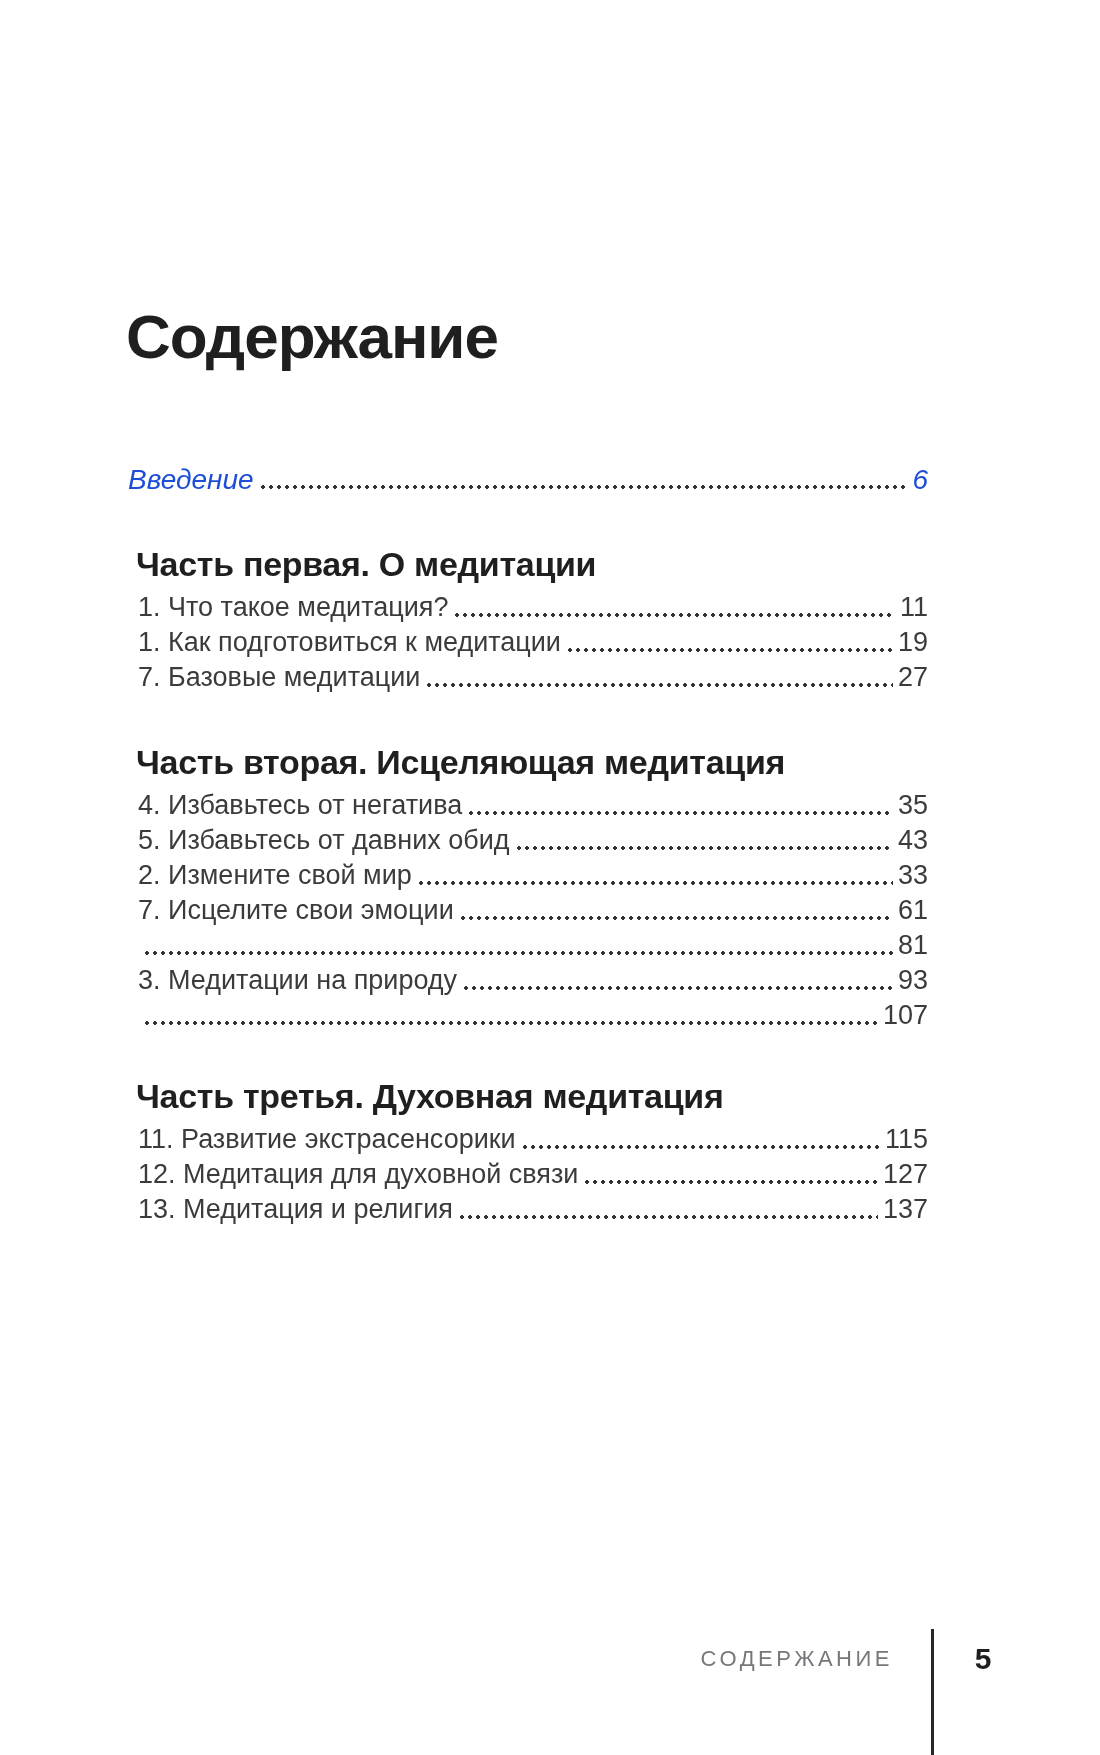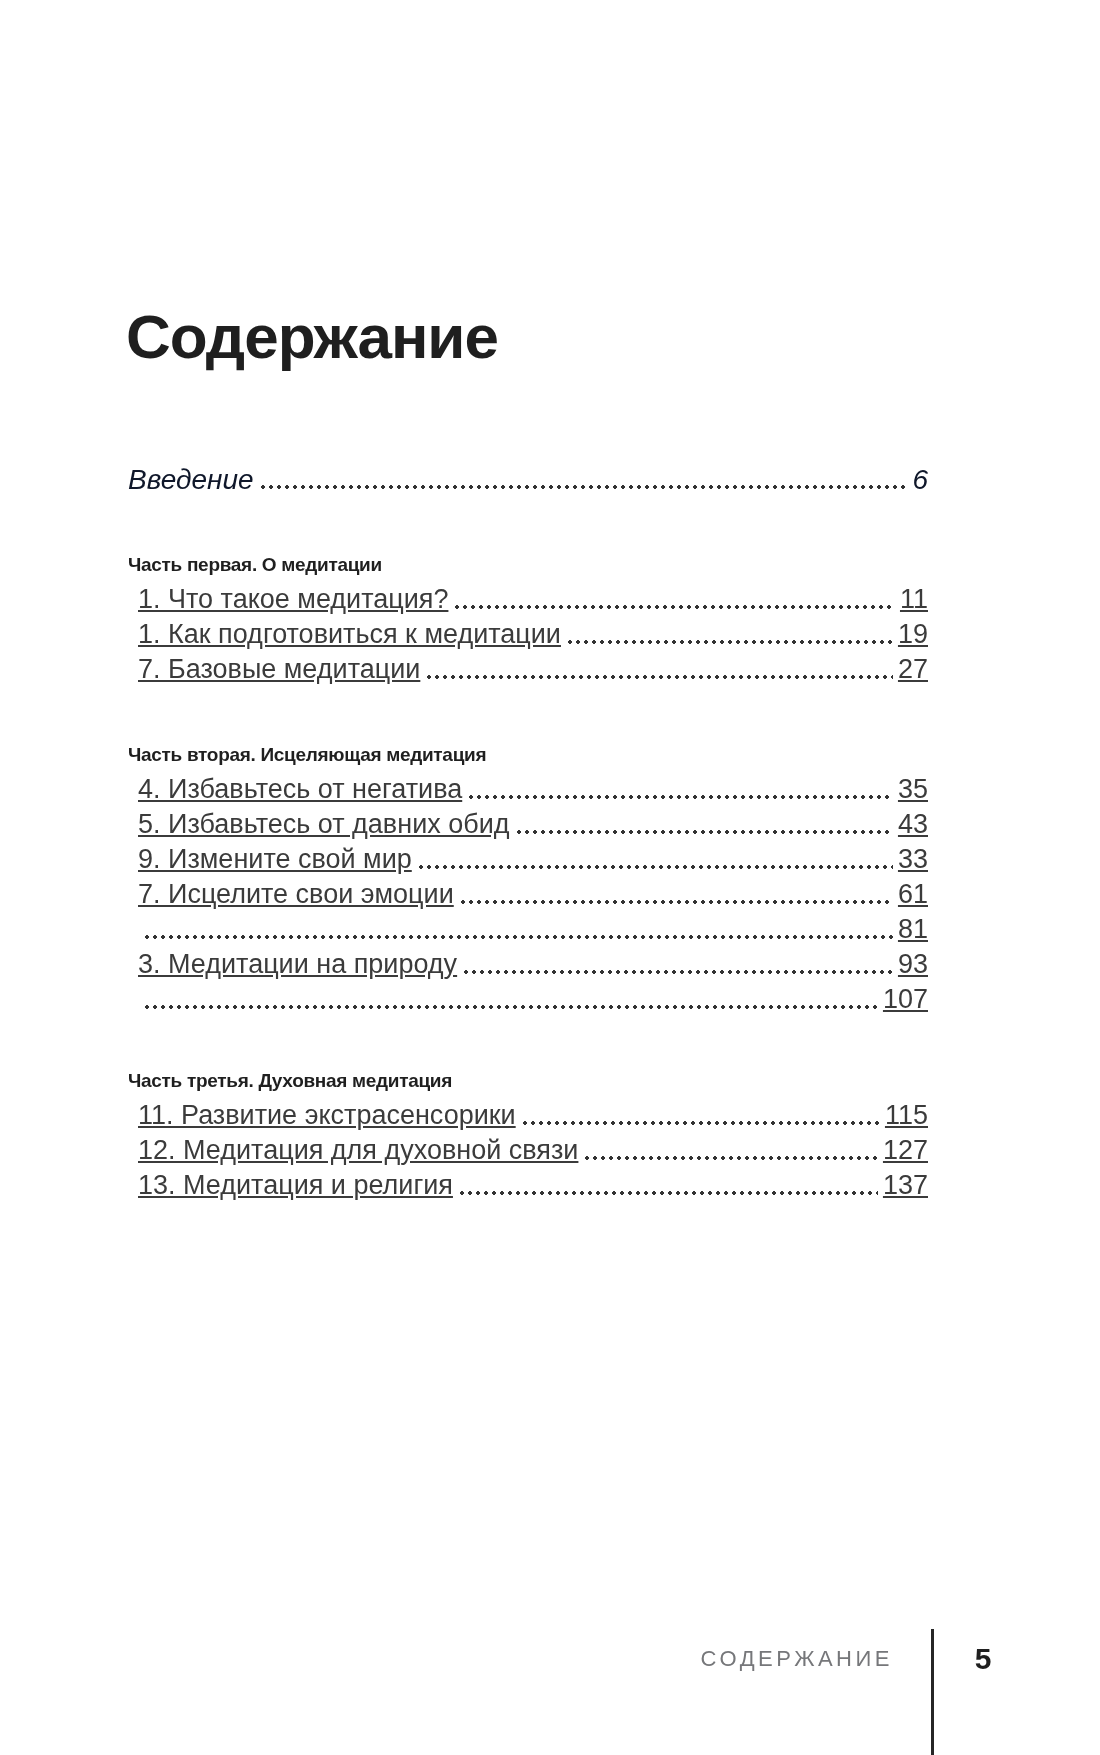--- a/index.html
+++ b/index.html
@@ -28,45 +28,45 @@
     display: flex;
     align-items: flex-end;
     line-height: 35px;
     font-size: 27px;
   }
   .intro-row {
     margin-top: 95px;
     line-height: 34px;
     font-size: 28px;
     font-style: italic;
-    color: #0f172a;
+    color: #1d4ed8;
   }
   .toc-label { white-space: nowrap; }
   .leader {
     flex: 1 1 auto;
     height: 4px;
     margin: 0 5px 8px 7px;
     background-image: radial-gradient(circle at 2px 2px, #333333 1.6px, rgba(0,0,0,0) 1.9px);
     background-size: 8px 4px;
     background-repeat: repeat-x;
     background-position: left bottom;
     min-width: 20px;
   }
   .pagenum { white-space: nowrap; text-align: right; }
   .section { margin-top: 50px; }
   .section.third { margin-top: 46px; }
   .section-heading {
-    margin: 0;
-    font-size: 19px;
+    margin: 8px;
+    font-size: 34px;
     line-height: 35px;
     font-weight: 700;
     letter-spacing: -0.3px;
     color: #1f1f1f;
   }
-  .section .toc-row { padding-left: 10px; text-decoration: underline; }
+  .section .toc-row { padding-left: 10px; }
   .footer {
     position: absolute;
     left: 0; bottom: 0;
     width: 1100px; height: 126px;
   }
   .footer-rule {
     position: absolute;
     left: 931px; top: 0; bottom: 0;
     width: 3px;
     background: #262626;
@@ -128,21 +128,21 @@
       <span class="toc-label">4. Избавьтесь от негатива</span>
       <span class="leader"></span>
       <span class="pagenum">35</span>
     </div>
     <div class="toc-row">
       <span class="toc-label">5. Избавьтесь от давних обид</span>
       <span class="leader"></span>
       <span class="pagenum">43</span>
     </div>
     <div class="toc-row">
-      <span class="toc-label">9. Измените свой мир</span>
+      <span class="toc-label">2. Измените свой мир</span>
       <span class="leader"></span>
       <span class="pagenum">33</span>
     </div>
     <div class="toc-row">
       <span class="toc-label">7. Исцелите свои эмоции</span>
       <span class="leader"></span>
       <span class="pagenum">61</span>
     </div>
     <div class="toc-row">
       <span class="leader"></span>

